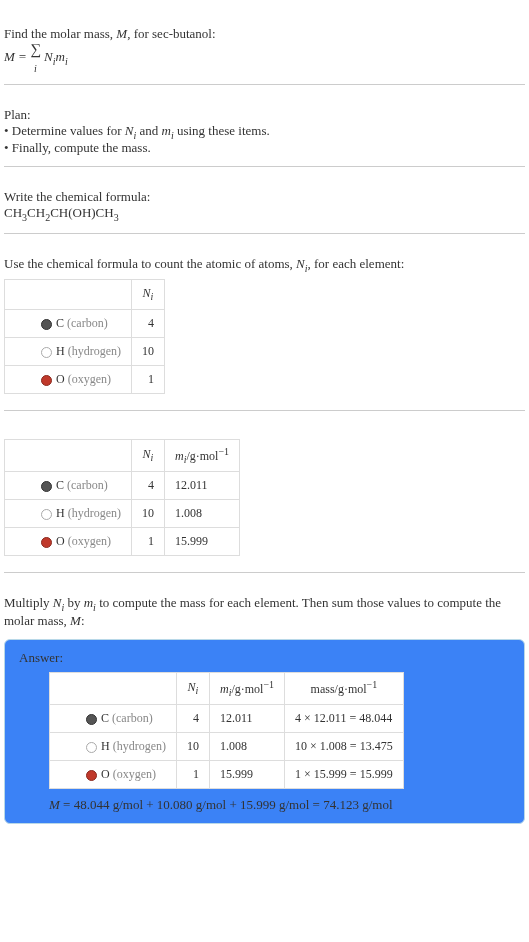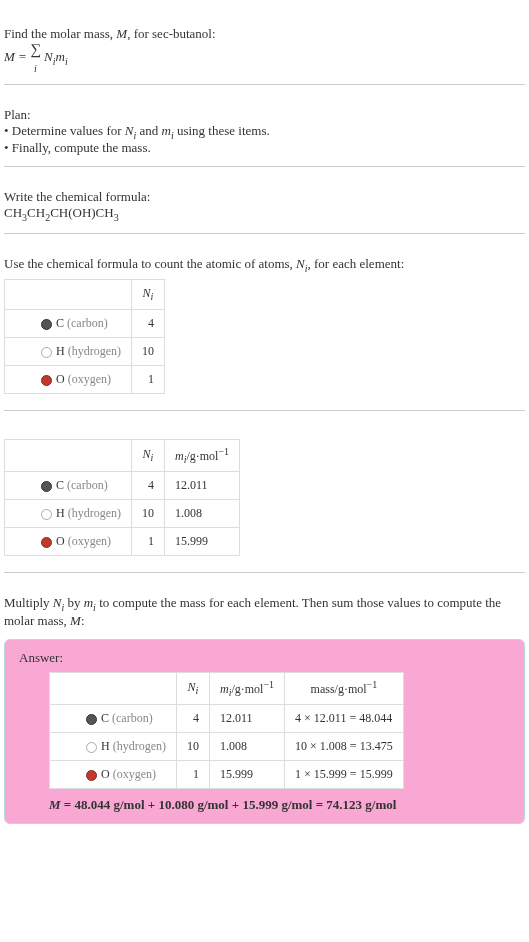--- a/index.html
+++ b/index.html
@@ -71,21 +71,21 @@
     }
     .dot-oxygen {
       background: #c0392b;
       border: 1px solid #8b2a1f;
     }
     .element-symbol {
       color: #333;
       font-weight: normal;
     }
     .answer-box {
-      background: #f9a8d4;
+      background: #3b82f6;
       border: 1px solid #b8d8e8;
       border-radius: 6px;
       padding: 10px 14px;
       margin-top: 6px;
     }
     .answer-box table {
       background: #fff;
     }
     .chemformula {
       font-family: Liberation Serif, serif;
@@ -207,17 +207,17 @@
       <td>10 × 1.008 = 13.475</td>
     </tr>
     <tr>
       <td class="element-cell"><span class="dot dot-oxygen"></span><span class="element-symbol">O</span><span> (oxygen)</span></td>
       <td class="num">1</td>
       <td>15.999</td>
       <td>1 × 15.999 = 15.999</td>
     </tr>
   </tbody>
       </table>
-  <div style="margin-top:8px;font-weight:bold;">
+  <div style="margin-top:8px;">
     <span class="formula">M</span><span> = 48.044 g/mol + 10.080 g/mol + 15.999 g/mol = 74.123 g/mol</span>
   </div>
   </div>
 </div>
 
 </body></html>

